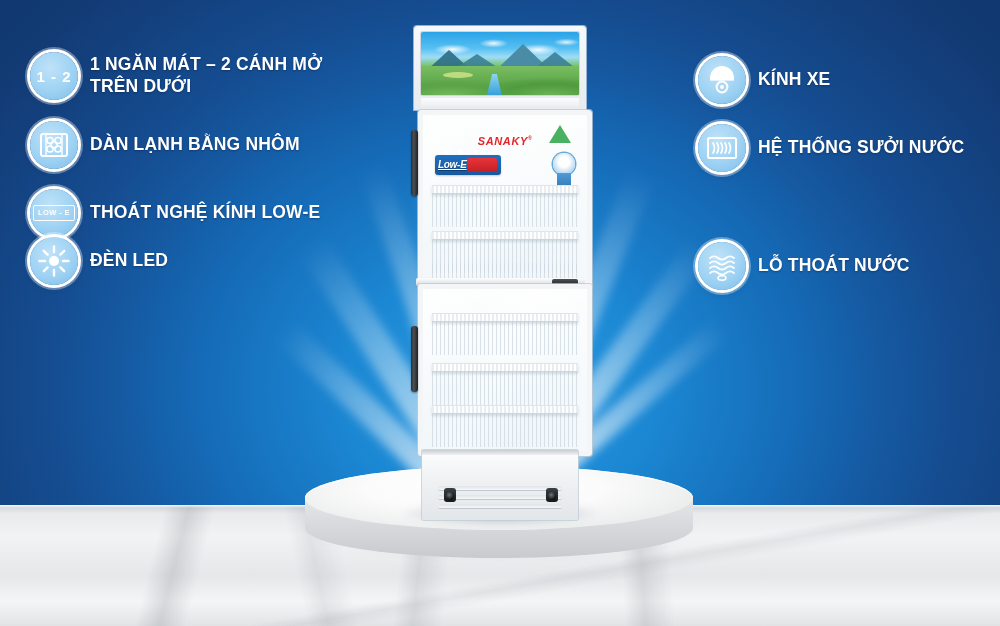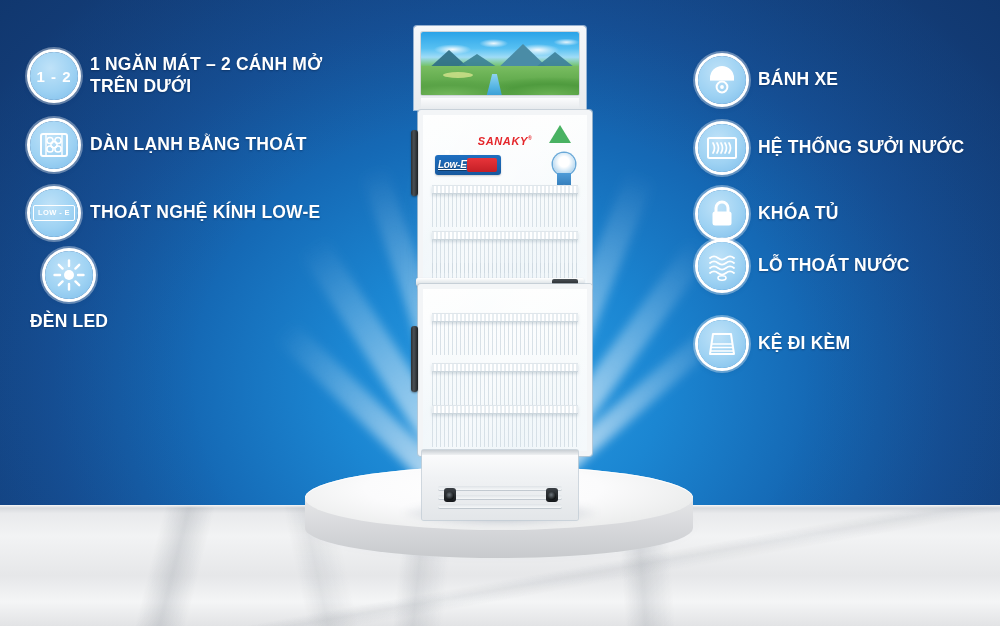--- a/index.html
+++ b/index.html
@@ -329,31 +329,31 @@
         <rect x="2" y="2" width="26" height="22" rx="2" fill="none" stroke="#fff" stroke-width="2"></rect>
         <line x1="7" y1="2" x2="7" y2="24" stroke="#fff" stroke-width="1.4"></line>
         <line x1="23" y1="2" x2="23" y2="24" stroke="#fff" stroke-width="1.4"></line>
         <circle cx="11" cy="8.5" r="3.1" fill="none" stroke="#fff" stroke-width="1.5"></circle>
         <circle cx="19" cy="8.5" r="3.1" fill="none" stroke="#fff" stroke-width="1.5"></circle>
         <circle cx="11" cy="17" r="3.1" fill="none" stroke="#fff" stroke-width="1.5"></circle>
         <circle cx="19" cy="17" r="3.1" fill="none" stroke="#fff" stroke-width="1.5"></circle>
         <circle cx="15" cy="12.7" r="3.1" fill="none" stroke="#fff" stroke-width="1.5"></circle>
       </svg>
     </div>
-    <div class="flabel">DÀN LẠNH BẰNG THOÁT</div>
+    <div class="flabel">DÀN LẠNH BẰNG NHÔM</div>
   </div>
 
   <div class="feat left" style="top:189px;">
     <div class="ic">
       <span class="lowe-text">LOW - E</span>
     </div>
     <div class="flabel">THOÁT NGHỆ KÍNH LOW-E</div>
   </div>
 
-  <div class="feat left" style="top:251px;flex-direction:column;">
+  <div class="feat left" style="top:237px;">
     <div class="ic">
       <svg width="32" height="32" viewBox="0 0 32 32">
         <circle cx="16" cy="16" r="5" fill="#fff"></circle>
         <g stroke="#fff" stroke-width="2.4" stroke-linecap="round">
           <line x1="16" y1="1.5" x2="16" y2="7"></line>
           <line x1="16" y1="25" x2="16" y2="30.5"></line>
           <line x1="1.5" y1="16" x2="7" y2="16"></line>
           <line x1="25" y1="16" x2="30.5" y2="16"></line>
           <line x1="5.8" y1="5.8" x2="9.6" y2="9.6"></line>
           <line x1="22.4" y1="22.4" x2="26.2" y2="26.2"></line>
@@ -367,71 +367,49 @@
 
   <div class="feat right" style="top:56px;">
     <div class="ic">
       <svg width="30" height="30" viewBox="0 0 30 30">
         <path d="M3 13 A12 12 0 0 1 27 13 Z" fill="#fff"></path>
         <rect x="3" y="13" width="24" height="2.6" fill="#fff"></rect>
         <circle cx="15" cy="22" r="5.4" fill="none" stroke="#fff" stroke-width="2"></circle>
         <circle cx="15" cy="22" r="1.9" fill="#fff"></circle>
       </svg>
     </div>
-    <div class="flabel">BÁNH XE</div>
+    <div class="flabel">KÍNH XE</div>
   </div>
 
   <div class="feat right" style="top:124px;">
     <div class="ic">
       <svg width="32" height="26" viewBox="0 0 32 26">
         <rect x="2" y="3" width="28" height="20" rx="1.5" fill="none" stroke="#fff" stroke-width="2"></rect>
         <g stroke="#fff" stroke-width="1.7" fill="none" stroke-linecap="round">
           <path d="M7 8 q3 5 0 10"></path>
           <path d="M11 8 q3 5 0 10"></path>
           <path d="M15 8 q3 5 0 10"></path>
           <path d="M19 8 q3 5 0 10"></path>
           <path d="M23 8 q3 5 0 10"></path>
         </g>
       </svg>
     </div>
     <div class="flabel">HỆ THỐNG SƯỞI NƯỚC</div>
   </div>
 
-  <div class="feat right" style="top:190px;">
-    <div class="ic">
-      <svg width="26" height="30" viewBox="0 0 26 30">
-        <path d="M7 13 V9 a6 6 0 0 1 12 0 v4" fill="none" stroke="#fff" stroke-width="3"></path>
-        <rect x="3.5" y="12.5" width="19" height="14" rx="2.5" fill="#fff"></rect>
-      </svg>
-    </div>
-    <div class="flabel">KHÓA TỦ</div>
-  </div>
 
   <div class="feat right" style="top:242px;">
     <div class="ic">
       <svg width="32" height="30" viewBox="0 0 32 30">
         <g stroke="#fff" stroke-width="1.8" fill="none" stroke-linecap="round">
           <path d="M4 7 q4 -3.2 8 0 t8 0 t8 0"></path>
           <path d="M4 12 q4 -3.2 8 0 t8 0 t8 0"></path>
           <path d="M4 17 q4 -3.2 8 0 t8 0 t8 0"></path>
           <path d="M4 22 q4 -3.2 8 0 t8 0 t8 0"></path>
         </g>
         <ellipse cx="16" cy="27" rx="4" ry="2.2" fill="none" stroke="#fff" stroke-width="1.6"></ellipse>
       </svg>
     </div>
     <div class="flabel">LỖ THOÁT NƯỚC</div>
   </div>
 
-  <div class="feat right" style="top:320px;">
-    <div class="ic">
-      <svg width="30" height="28" viewBox="0 0 30 28">
-        <path d="M6 4 H24 L27 24 H3 Z" fill="none" stroke="#fff" stroke-width="2" stroke-linejoin="round"></path>
-        <g stroke="#fff" stroke-width="1.5">
-          <line x1="4.6" y1="14" x2="25.4" y2="14"></line>
-          <line x1="4.2" y1="17.5" x2="25.8" y2="17.5"></line>
-          <line x1="3.8" y1="21" x2="26.2" y2="21"></line>
-        </g>
-      </svg>
-    </div>
-    <div class="flabel">KỆ ĐI KÈM</div>
-  </div>
 
 </div>
 
 </body></html>

